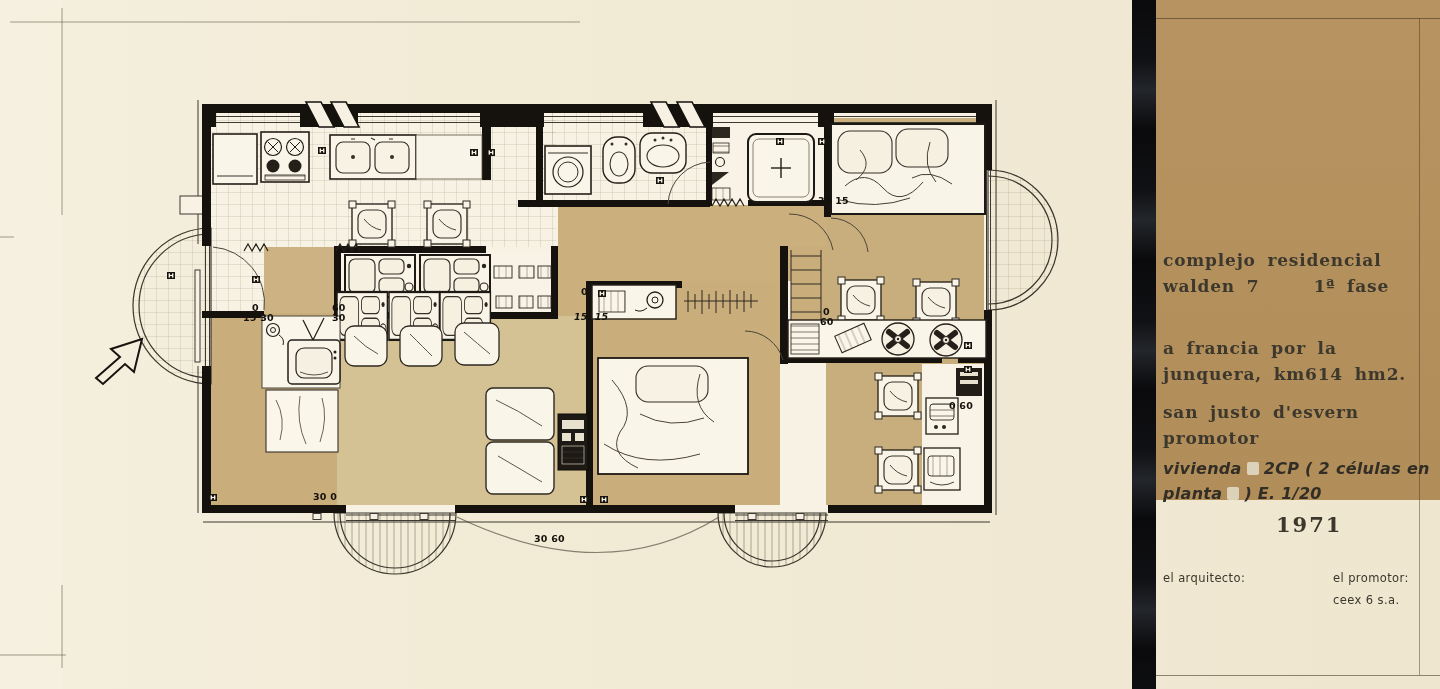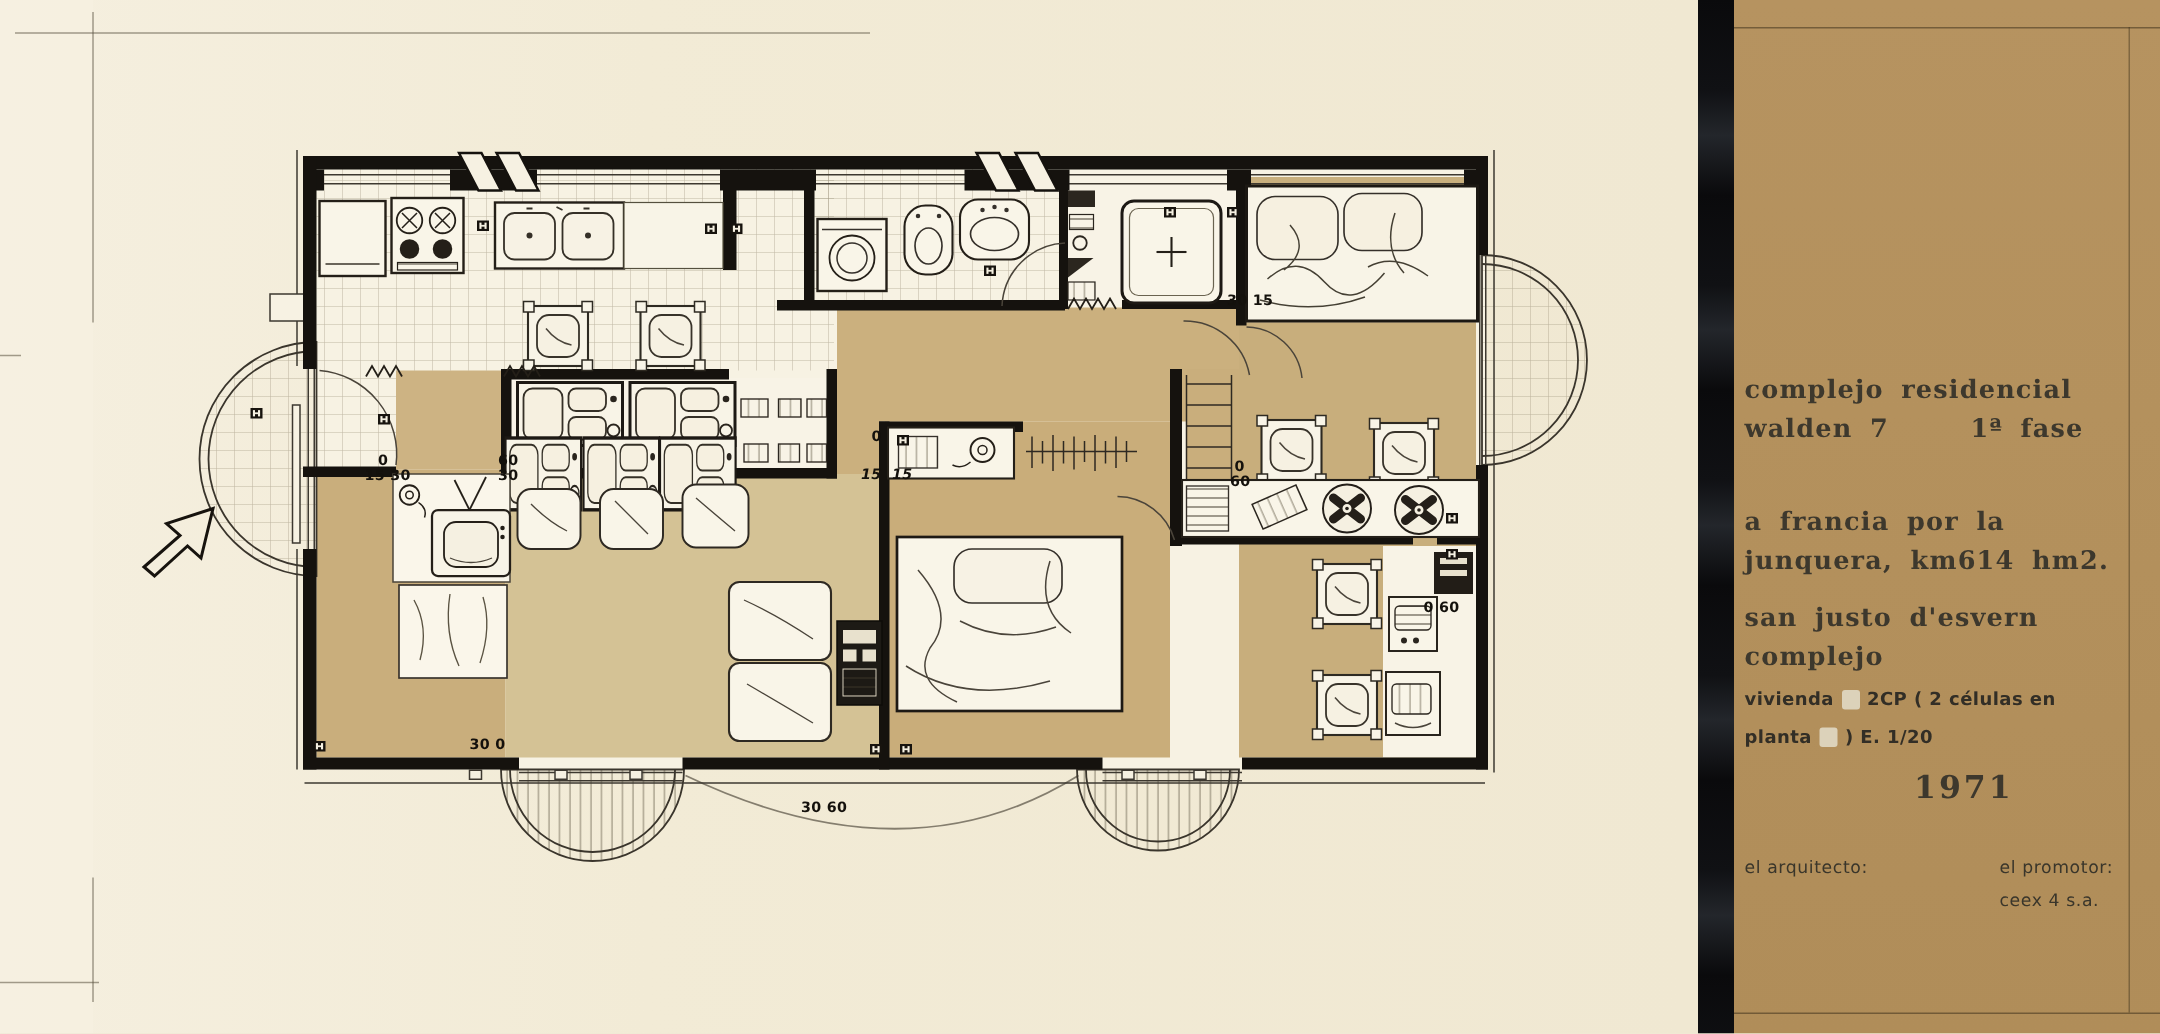--- a/index.html
+++ b/index.html
@@ -7,32 +7,32 @@
        font-family:"DejaVu Sans",sans-serif;background:#f1e9d5;}
   .sheet{position:absolute;inset:0;background:linear-gradient(90deg,#f5efdf 0%,#f2ebd6 30%,#f0e8d2 78%,#efe6cf 100%);}
   .margin-strip{position:absolute;left:0;top:0;width:62px;height:689px;background:#f6f1e1;opacity:.7;}
   .plan-svg{position:absolute;left:0;top:0;}
   
   .dim{position:absolute;font:bold 9.5px "DejaVu Sans",sans-serif;color:#14110c;
        white-space:pre;line-height:1;letter-spacing:0.2px;}
   
   .black-strip{position:absolute;left:1132px;top:0;width:24px;height:689px;
        background:repeating-linear-gradient(180deg,#0a0a0c 0px,#101114 60px,#23262b 90px,#0a0a0c 130px);}
-  .panel{position:absolute;left:1156px;top:0;width:284px;height:689px;
+  .panel{position:absolute;left:1156px;top:0;width:284px;height:500px;
        background:linear-gradient(180deg,#b69360 0%,#b4915d 40%,#b08d59 100%);}
   .rule{position:absolute;background:rgba(62,50,28,.55);}
   .rule-top{left:0;top:18px;width:284px;height:1px;}
   .rule-bottom{left:0;top:675px;width:284px;height:1px;}
   .rule-right{left:263px;top:18px;width:1px;height:657px;background:rgba(62,50,28,.45);}
   .tb{position:absolute;left:7px;color:#3d382d;}
   .serif{font-family:"DejaVu Serif",serif;font-weight:700;font-size:17px;
          letter-spacing:.8px;word-spacing:5px;}
   .l2{width:226px;display:flex;justify-content:space-between;}
-  .sansb{font-family:"DejaVu Sans",sans-serif;font-weight:700;font-size:12px;
-         color:#322e26;letter-spacing:.3px;display:flex;align-items:center;}
+  .sansb{font-family:"DejaVu Sans",sans-serif;font-weight:700;font-size:16px;
+         color:#322e26;letter-spacing:.3px;display:flex;align-items:center;font-style:italic;}
   .spot{display:inline-block;width:12px;height:13px;background:#dcd2ba;border-radius:2px;margin:0 5px;}
   .year{font-family:"DejaVu Serif",serif;font-weight:700;font-size:21px;color:#3d382d;letter-spacing:2px;}
   .small{font-family:"DejaVu Sans",sans-serif;font-size:11.5px;color:#3a362b;letter-spacing:.4px;}
 </style>
 </head>
 <body>
 
 <div class="sheet">
 <div class="margin-strip"></div>
 
@@ -441,32 +441,32 @@
   <div class="rule rule-bottom"></div>
 
   <div class="tb serif" style="top:250px">complejo residencial</div>
   <div class="tb serif l2" style="top:276px">
     <span>walden 7</span>
     <span>1ª fase</span>
   </div>
   <div class="tb serif" style="top:338px">a francia por la</div>
   <div class="tb serif" style="top:364px">junquera, km614  hm2.</div>
   <div class="tb serif" style="top:402px">san justo d'esvern</div>
-  <div class="tb serif" style="top:428px">complejo</div>
+  <div class="tb serif" style="top:428px">promotor</div>
 
   <div class="tb sansb" style="top:459px">
     <span>vivienda</span>
     <span class="spot"></span>
     <span>2CP ( 2 células en</span>
   </div>
   <div class="tb sansb" style="top:484px">
     <span>planta</span>
     <span class="spot"></span>
     <span>) E. 1/20</span>
   </div>
 
   <div class="tb year" style="top:512px;left:120px">1971</div>
 
   <div class="tb small" style="top:571px">el arquitecto:</div>
   <div class="tb small" style="top:571px;left:177px">el promotor:</div>
-  <div class="tb small" style="top:593px;left:177px">ceex 4 s.a.</div>
+  <div class="tb small" style="top:593px;left:177px">ceex 6 s.a.</div>
 </div>
 </div>
 
 </body></html>

